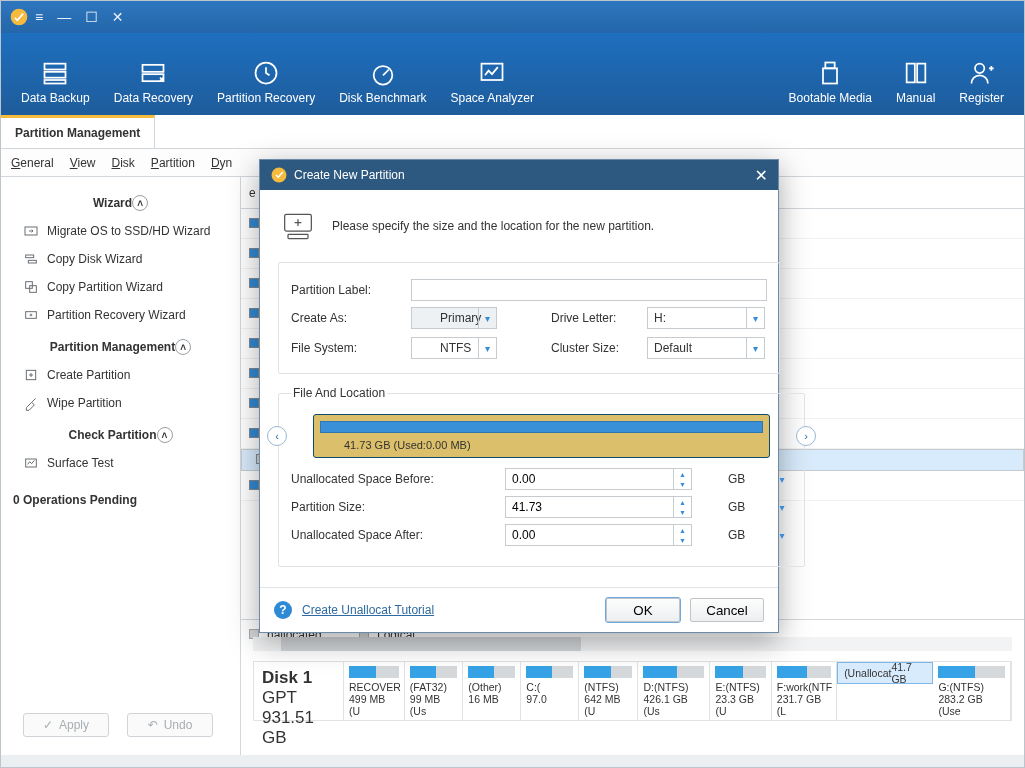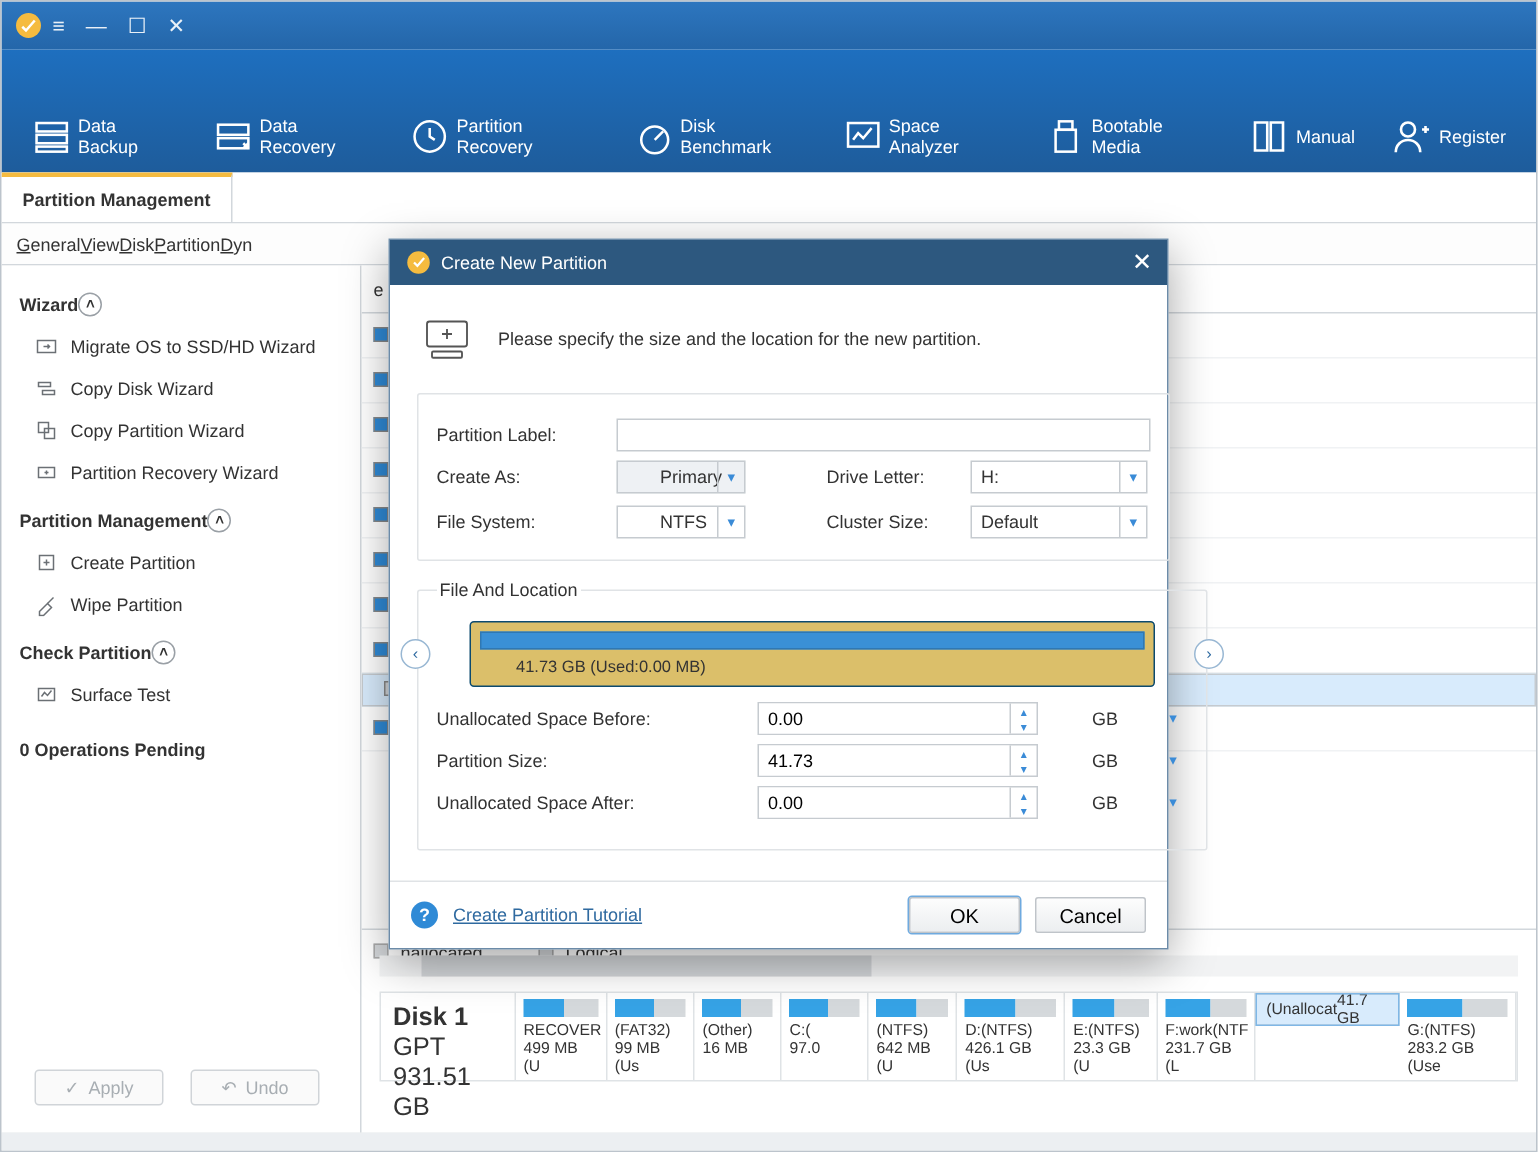--- a/index.html
+++ b/index.html
@@ -31,36 +31,36 @@
   }
   .titlebar svg.logo{width:20px;height:20px;margin-right:6px;}
   .titlebar .title{flex:1;font-size:12px;}
   .titlebar .winbtns{display:flex;gap:14px;}
   .titlebar .winbtns span{cursor:pointer;opacity:.9;font-size:14px;}
   
   .ribbon{
     height:82px;background:linear-gradient(#1e6fbf,#1e5c9b);
     display:flex;align-items:flex-end;padding:0 8px 10px 8px;color:#fff;
   }
-  .ribbon .rbtn{display:flex;flex-direction:row;align-items:center;gap:4px;padding:0 12px;cursor:pointer;}
+  .ribbon .rbtn{display:flex;flex-direction:column;align-items:center;gap:4px;padding:0 12px;cursor:pointer;}
   .ribbon .rbtn svg{width:28px;height:28px;}
   .ribbon .spacer{flex:1;}
   
   .tabrow{height:34px;background:#fff;border-bottom:1px solid var(--border);display:flex;align-items:flex-end;}
   .tabrow .tab{padding:8px 14px;font-weight:600;border-top:3px solid #f5bb3f;border-right:1px solid var(--border);}
   
-  .menubar{height:28px;background:#fdfdfd;border-bottom:1px solid var(--border);display:flex;align-items:center;padding:0 10px;gap:0;}
+  .menubar{height:28px;background:#fdfdfd;border-bottom:1px solid var(--border);display:flex;align-items:center;padding:0 10px;gap:16px;}
   .menubar span{text-decoration:underline;text-decoration-color:transparent;cursor:pointer;}
   .menubar span::first-letter{text-decoration:underline;}
   
   .main{display:flex;height:calc(768px - 32px - 82px - 34px - 28px - 14px);background:#fff;}
   .footer{height:14px;background:#eceff2;}
   
   .sidebar{width:240px;border-right:1px solid var(--border);padding:8px 12px;overflow:hidden;}
-  .sb-group{font-weight:700;padding:10px 0 6px 0;display:flex;align-items:center;justify-content:flex-start;}
+  .sb-group{font-weight:700;padding:10px 0 6px 0;display:flex;align-items:center;justify-content:center;}
   .sb-group .chev{width:16px;height:16px;border:1px solid #9aa0a6;border-radius:50%;display:inline-flex;align-items:center;justify-content:center;font-size:10px;}
   .sb-item{display:flex;align-items:center;gap:8px;padding:6px 0 6px 10px;cursor:pointer;}
   .sb-item svg{width:16px;height:16px;stroke:#6b7075;fill:none;stroke-width:1.5;}
   .sb-footer{position:absolute;bottom:30px;left:22px;display:flex;gap:18px;}
   .pillbtn{width:86px;height:24px;border:1px solid #d0d4d8;border-radius:3px;background:#fafafa;color:#a8aeb3;display:flex;align-items:center;justify-content:center;gap:6px;cursor:default;}
   
   .content{flex:1;position:relative;overflow:hidden;}
   .tbl-head{display:flex;background:#fff;border-bottom:1px solid var(--border);height:32px;align-items:center;}
   .col-fs{width:110px;padding-left:8px;}
   .col-tp{flex:1;padding-left:8px;}
@@ -533,18 +533,18 @@
             </div>
           </div>
         <span></span>
         <span>GB</span>
         <span class="unitdd">▾</span>
       </div>
     </fieldset>
   </div>
   <div class="m-foot">
     <span class="help">?</span>
-    <a href="#">Create Partition Tutorial</a>
+    <a href="#">Create Unallocat Tutorial</a>
     <span class="sp"></span>
     <button class="btn primary">OK</button>
     <button class="btn">Cancel</button>
   </div>
 </div>
 
 </body></html>

